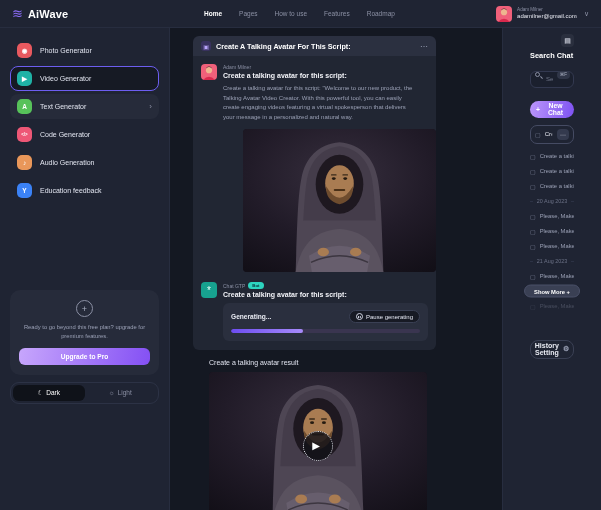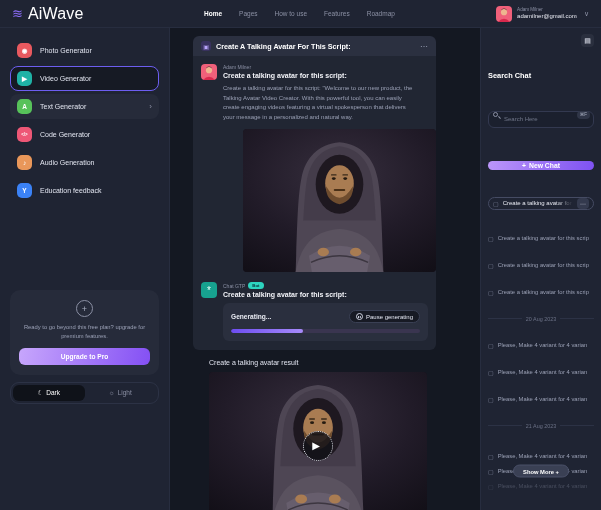--- a/index.html
+++ b/index.html
@@ -1,35 +1,35 @@
 <!DOCTYPE html>
 <html><head>
 <meta charset="utf-8">
 <style>
   html,body{margin:0;padding:0;background:#0b0e15;}
   .app{position:relative;width:601px;height:510px;background:#141822;font-family:"Liberation Sans",sans-serif;color:#fff;overflow:hidden;}
   
   .topbar{height:28px;background:#1f2433;display:flex;align-items:center;padding:0 12px;box-sizing:border-box;border-bottom:1px solid #272d3f;}
   .logo{display:flex;align-items:center;gap:5px;width:156px;}
   .logo-icon{color:#8b6cf7;font-size:13px;line-height:1;}
-  .logo-text{font-size:16px;font-weight:normal;letter-spacing:.2px;}
+  .logo-text{font-size:11px;font-weight:bold;letter-spacing:.2px;}
   .nav{display:flex;gap:17px;margin-left:36px;font-size:6.5px;color:#8b90a4;}
   .nav-item{cursor:pointer;}
   .nav-item.active{color:#fff;font-weight:bold;}
   .user-chip{margin-left:auto;display:flex;align-items:center;gap:5px;}
   .user-avatar{width:16px;height:16px;border-radius:4px;overflow:hidden;flex:none;}
   .user-meta{line-height:1.3;}
   .user-name{font-size:4.6px;color:#8b90a4;}
   .user-email{font-size:6px;color:#e8eaf2;}
   .chev{color:#8b90a4;font-size:7px;margin-left:2px;}
   
   .cols{display:flex;height:482px;}
   .left{width:170px;background:#1f2433;box-sizing:border-box;padding:10px 10px 0;display:flex;flex-direction:column;border-right:1px solid #272d3f;}
   .center{flex:1;background:#141822;box-sizing:border-box;padding:8px 0 0 7px;overflow:hidden;}
-  .right{width:121px;background:#1f2433;box-sizing:border-box;border-left:1px solid #272d3f;padding:6px 7px 0;display:flex;flex-direction:column;gap:20px;}
+  .right{width:99px;background:#1f2433;box-sizing:border-box;border-left:1px solid #272d3f;padding:6px 27px 0;display:flex;flex-direction:column;}
   
   .sb-item{display:flex;align-items:center;gap:8px;height:23px;padding:0 6px;border-radius:8px;margin-bottom:3px;font-size:7px;color:#e2e5f0;border:1px solid transparent;cursor:pointer;}
   .sb-item.active{background:#161a24;border-color:#6d5ef0;}
   .sb-item.raised{background:#262b3a;}
   .sb-icon{width:15px;height:15px;border-radius:5px;display:flex;align-items:center;justify-content:center;font-size:6.5px;color:#fff;flex:none;font-weight:bold;}
   .sb-chev{margin-left:auto;color:#8b90a4;font-size:8px;}
   .upgrade{margin-top:84px;background:#262b3a;border-radius:10px;padding:10px 9px;text-align:center;}
   .upgrade-circle{width:15px;height:15px;border:1px solid #8b90a4;border-radius:50%;margin:0 auto 6px;display:flex;align-items:center;justify-content:center;color:#aab0c2;font-size:9px;}
   .upgrade-text{font-size:5.8px;color:#9aa0b5;line-height:1.55;margin-bottom:7px;}
   .upgrade-btn{display:block;width:100%;height:17px;border:none;border-radius:6px;background:linear-gradient(100deg,#c7a6fc,#8450f4);color:#fff;font-size:6.6px;font-weight:bold;cursor:pointer;}

